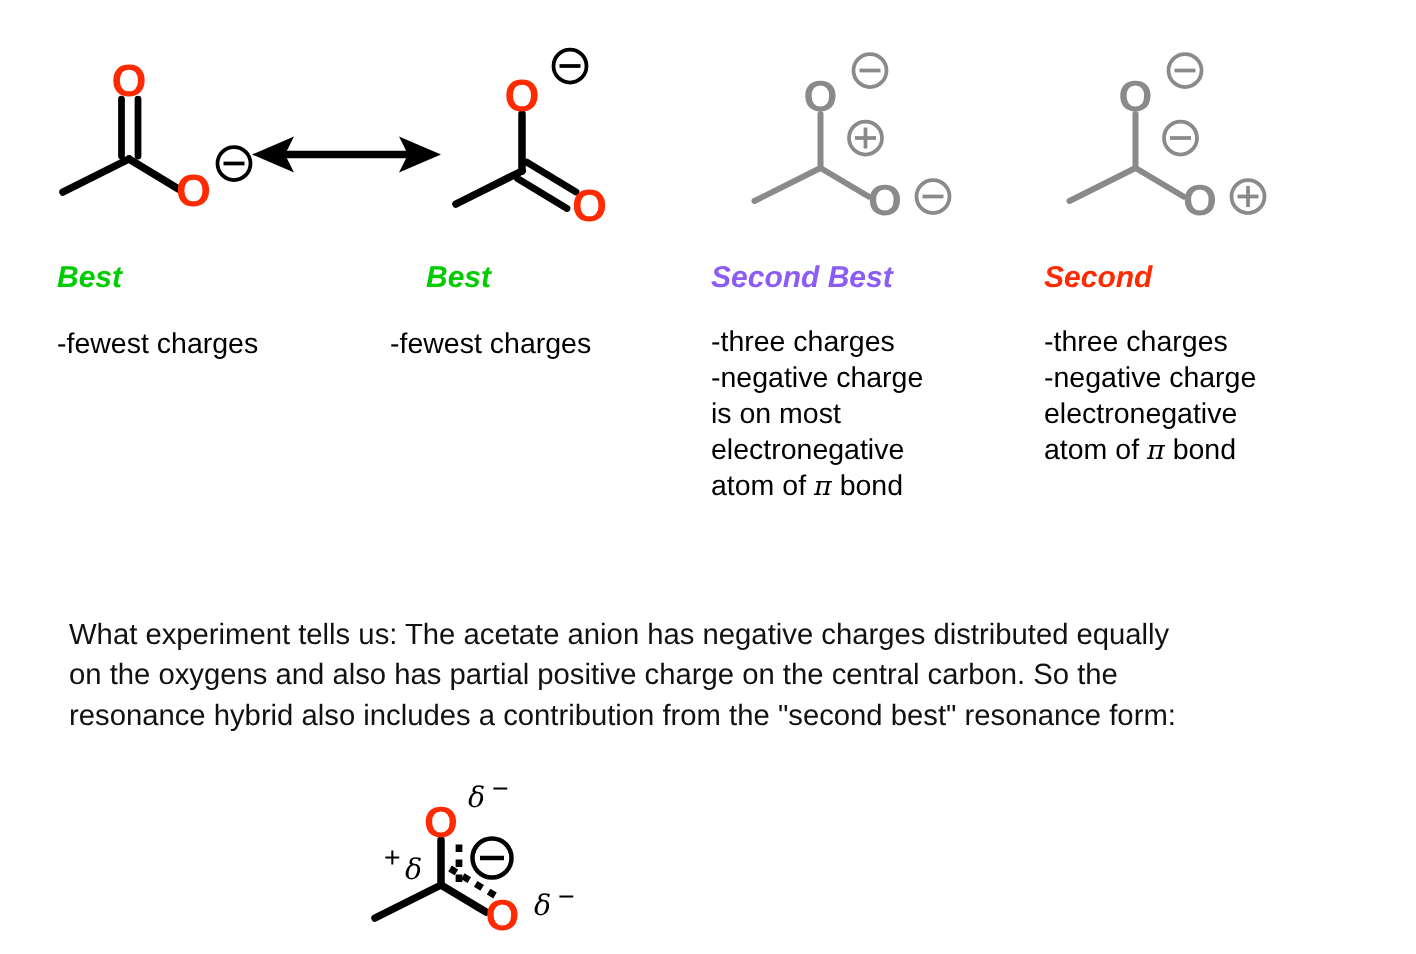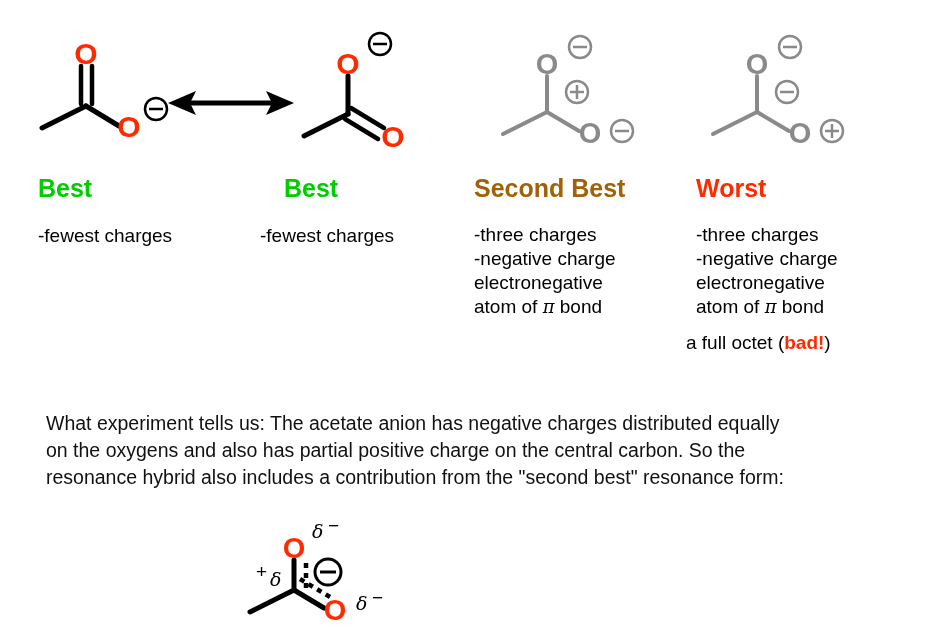--- a/index.html
+++ b/index.html
@@ -16,27 +16,28 @@
     overflow: hidden;
   }
   .abs { position: absolute; }
 
   
   .struct { position: absolute; }
   .struct svg { display: block; overflow: visible; }
 
   
   .hdr {
-    font-size: 25px;
+    font-size: 20px;
     font-weight: bold;
     letter-spacing: 0px;
     white-space: nowrap;
+    font-style: italic;
   }
   .hdr-best      { color: #00cc00; }
-  .hdr-second    { color: #a16207; }
+  .hdr-second    { color: #8b5cf6; }
   .hdr-worst     { color: #ff2a00; }
 
   
   .note {
     font-size: 19px;
     line-height: 24px;
     color: #000000;
     white-space: nowrap;
   }
   .note .li { display: block; }
@@ -167,35 +168,35 @@
   <div class="note" style="margin-top:21px; margin-left:-24px;">
     <span class="li">-fewest charges</span>
   </div>
 </div>
 
 <div class="abs" style="left:474px; top:174px;">
   <div class="hdr hdr-second">Second Best</div>
   <div class="note" style="margin-top:20px;">
     <span class="li">-three charges</span>
     <span class="li">-negative charge</span>
+    <span class="li">is on most</span>
     <span class="li">electronegative</span>
     <span class="li">atom of <span class="pi">π</span> bond</span>
   </div>
 </div>
 
 <div class="abs" style="left:696px; top:174px;">
-  <div class="hdr hdr-worst">Worst</div>
+  <div class="hdr hdr-worst">Second</div>
   <div class="note" style="margin-top:20px;">
     <span class="li">-three charges</span>
     <span class="li">-negative charge</span>
     <span class="li">electronegative</span>
     <span class="li">atom of <span class="pi">π</span> bond</span>
   </div>
   <div class="note" style="margin-top:12px; margin-left:-10px;">
-    <span class="li">a full octet (<span class="bad">bad!</span>)</span>
   </div>
 </div>
 
 <div class="para" style="left:46px; top:410px;">
   <span class="pl">What experiment tells us: The acetate anion has negative charges distributed equally</span>
   <span class="pl">on the oxygens and also has partial positive charge on the central carbon. So the</span>
   <span class="pl">resonance hybrid also includes a contribution from the "second best" resonance form:</span>
 </div>
 
 <div class="struct" style="left:232px; top:508px;">

